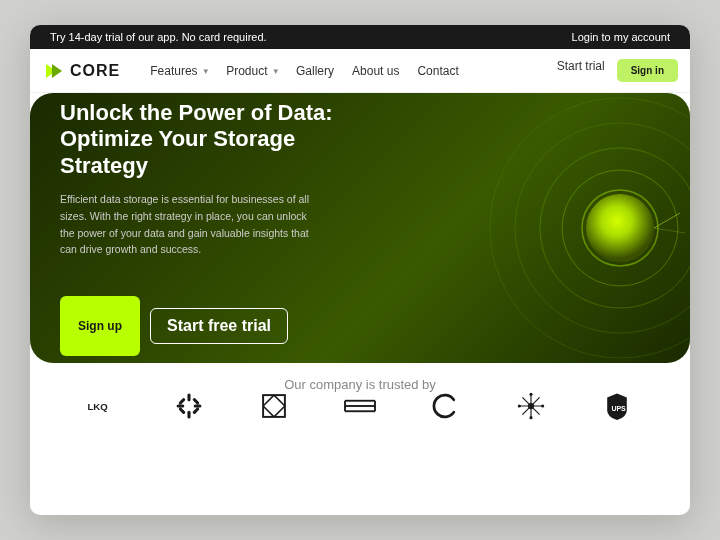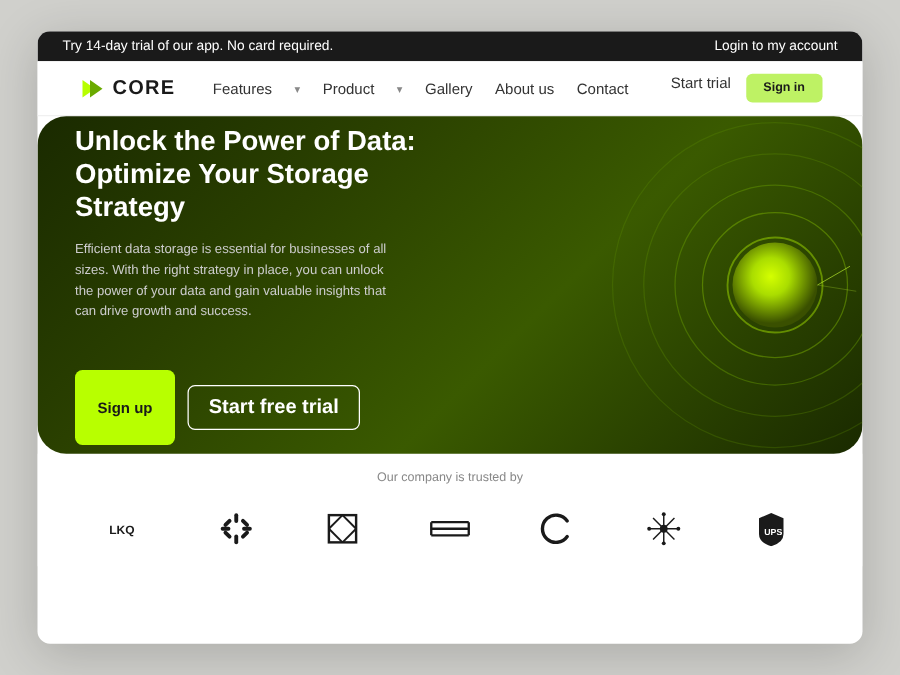--- a/index.html
+++ b/index.html
@@ -36,21 +36,21 @@
     }
     .login-link {
       font-size: 11px;
       color: #fff;
       text-decoration: none;
       cursor: pointer;
     }
     
     .navbar {
       background: #fff;
-      padding: 10px 32px;
+      padding: 10px 12px;
       display: flex;
       align-items: center;
       gap: 0;
       flex-shrink: 0;
       border-bottom: 1px solid #f0f0f0;
     }
     .logo-area {
       display: flex;
       align-items: center;
       gap: 6px;
@@ -71,21 +71,21 @@
       align-items: center;
       gap: 18px;
       flex: 1;
     }
     .nav-item {
       font-size: 12px;
       color: #333;
       cursor: pointer;
       display: flex;
       align-items: center;
-      gap: 18px;
+      gap: 6px;
     }
     .nav-item .chevron {
       font-size: 9px;
       color: #888;
     }
     .nav-actions {
       display: flex;
       align-items: flex-start;
       gap: 12px;
     }
@@ -171,23 +171,23 @@
       cursor: pointer;
     }
     
     .trusted-section {
       background: #fff;
       padding: 14px 30px 16px;
       flex-shrink: 0;
     }
     .trusted-label {
       text-align: center;
-      font-size: 10px;
+      font-size: 13px;
       color: #888;
-      margin-bottom: 21px;
+      margin-bottom: 0;
     }
     .logos-row {
       display: flex;
       align-items: center;
       justify-content: space-around;
     }
     .company-logo {
       display: flex;
       align-items: center;
       justify-content: center;

